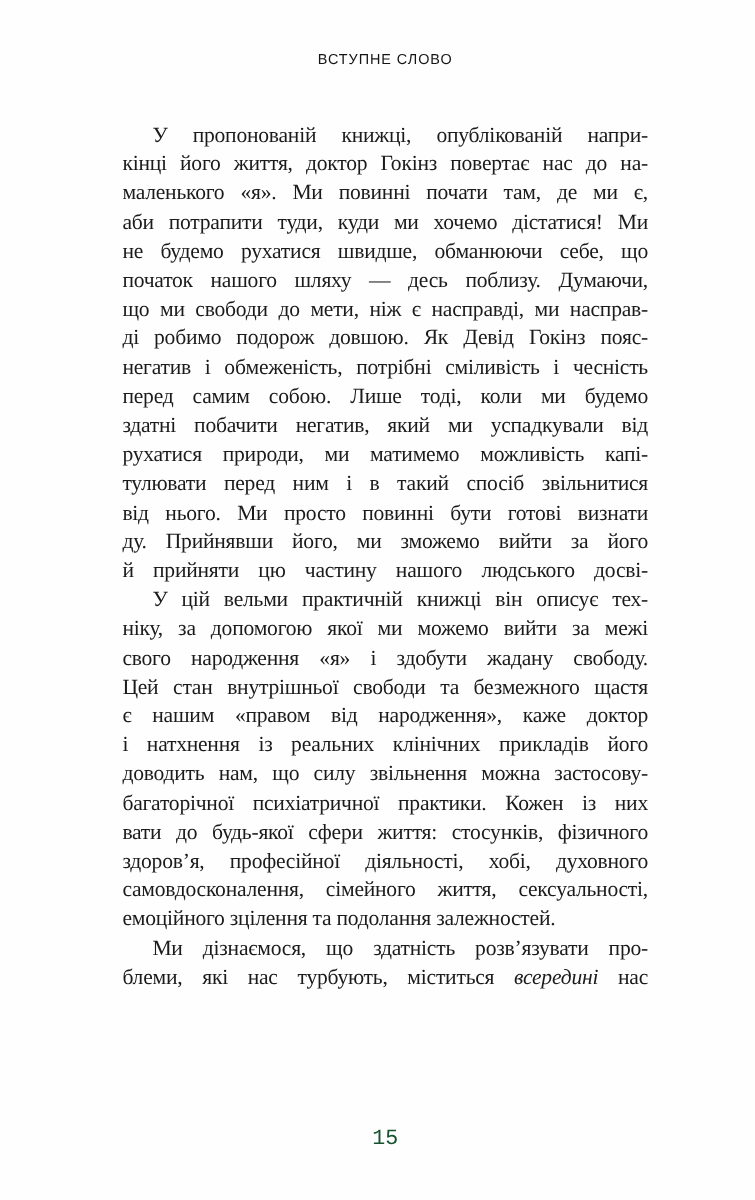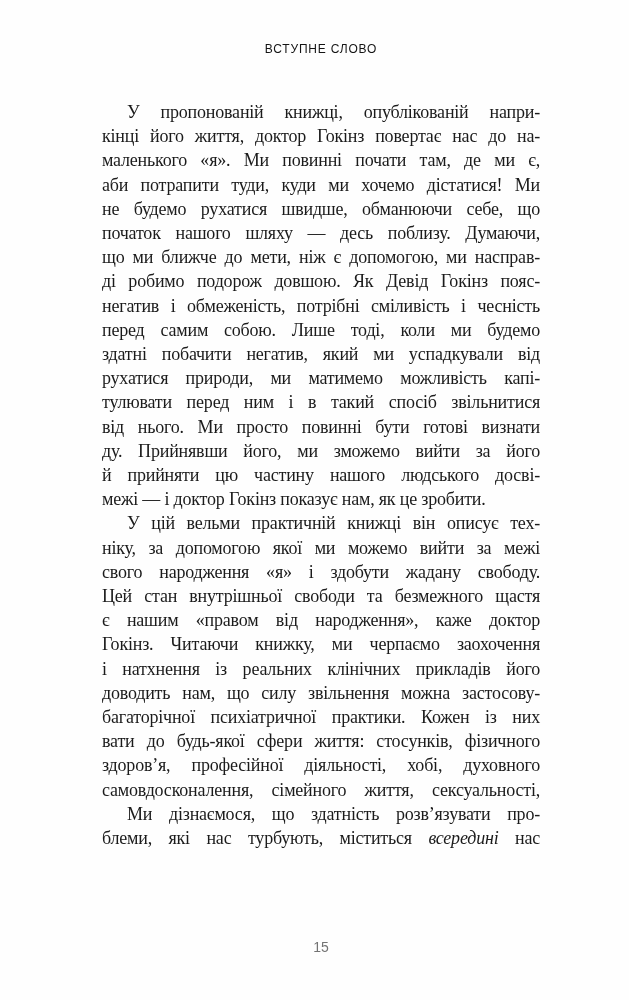--- a/index.html
+++ b/index.html
@@ -49,67 +49,66 @@
   }
   .line em {
     font-style: italic;
   }
   .page-number {
     position: absolute;
     top: 939px;
     left: 102px;
     width: 438px;
     text-align: center;
-    font-family: Liberation Sans, sans-serif;
-    font-size: 14px;
-    color: #737373;
+    font-family: Liberation Mono, monospace;
+    font-size: 18px;
+    color: #14532d;
   }
 </style>
 </head>
 <body>
 
 <div class="page">
 
   <div class="running-head">ВСТУПНЕ СЛОВО</div>
 
   <div class="text-block">
 
     <div>
       <div class="line indent">У пропонованій книжці, опублікованій напри-</div>
       <div class="line">кінці його життя, доктор Гокінз повертає нас до на-</div>
       <div class="line">маленького «я». Ми повинні почати там, де ми є,</div>
       <div class="line">аби потрапити туди, куди ми хочемо дістатися! Ми</div>
       <div class="line">не будемо рухатися швидше, обманюючи себе, що</div>
       <div class="line">початок нашого шляху — десь поблизу. Думаючи,</div>
-      <div class="line">що ми ближче до мети, ніж є допомогою, ми насправ-</div>
+      <div class="line">що ми свободи до мети, ніж є насправді, ми насправ-</div>
       <div class="line">ді робимо подорож довшою. Як Девід Гокінз пояс-</div>
       <div class="line">негатив і обмеженість, потрібні сміливість і чесність</div>
       <div class="line">перед самим собою. Лише тоді, коли ми будемо</div>
       <div class="line">здатні побачити негатив, який ми успадкували від</div>
       <div class="line">рухатися природи, ми матимемо можливість капі-</div>
       <div class="line">тулювати перед ним і в такий спосіб звільнитися</div>
       <div class="line">від нього. Ми просто повинні бути готові визнати</div>
       <div class="line">ду. Прийнявши його, ми зможемо вийти за його</div>
       <div class="line">й прийняти цю частину нашого людського досві-</div>
-      <div class="line para-last">межі — і доктор Гокінз показує нам, як це зробити.</div>
     </div>
 
     <div>
       <div class="line indent">У цій вельми практичній книжці він описує тех-</div>
       <div class="line">ніку, за допомогою якої ми можемо вийти за межі</div>
       <div class="line">свого народження «я» і здобути жадану свободу.</div>
       <div class="line">Цей стан внутрішньої свободи та безмежного щастя</div>
       <div class="line">є нашим «правом від народження», каже доктор</div>
-      <div class="line">Гокінз. Читаючи книжку, ми черпаємо заохочення</div>
       <div class="line">і натхнення із реальних клінічних прикладів його</div>
       <div class="line">доводить нам, що силу звільнення можна застосову-</div>
       <div class="line">багаторічної психіатричної практики. Кожен із них</div>
       <div class="line">вати до будь-якої сфери життя: стосунків, фізичного</div>
       <div class="line">здоров’я, професійної діяльності, хобі, духовного</div>
       <div class="line">самовдосконалення, сімейного життя, сексуальності,</div>
+      <div class="line para-last">емоційного зцілення та подолання залежностей.</div>
     </div>
 
     <div>
       <div class="line indent">Ми дізнаємося, що здатність розв’язувати про-</div>
       <div class="line"><span>блеми, які нас турбують, міститься </span><em>всередині</em><span> нас</span></div>
     </div>
 
   </div>
 
   <div class="page-number">15</div>

